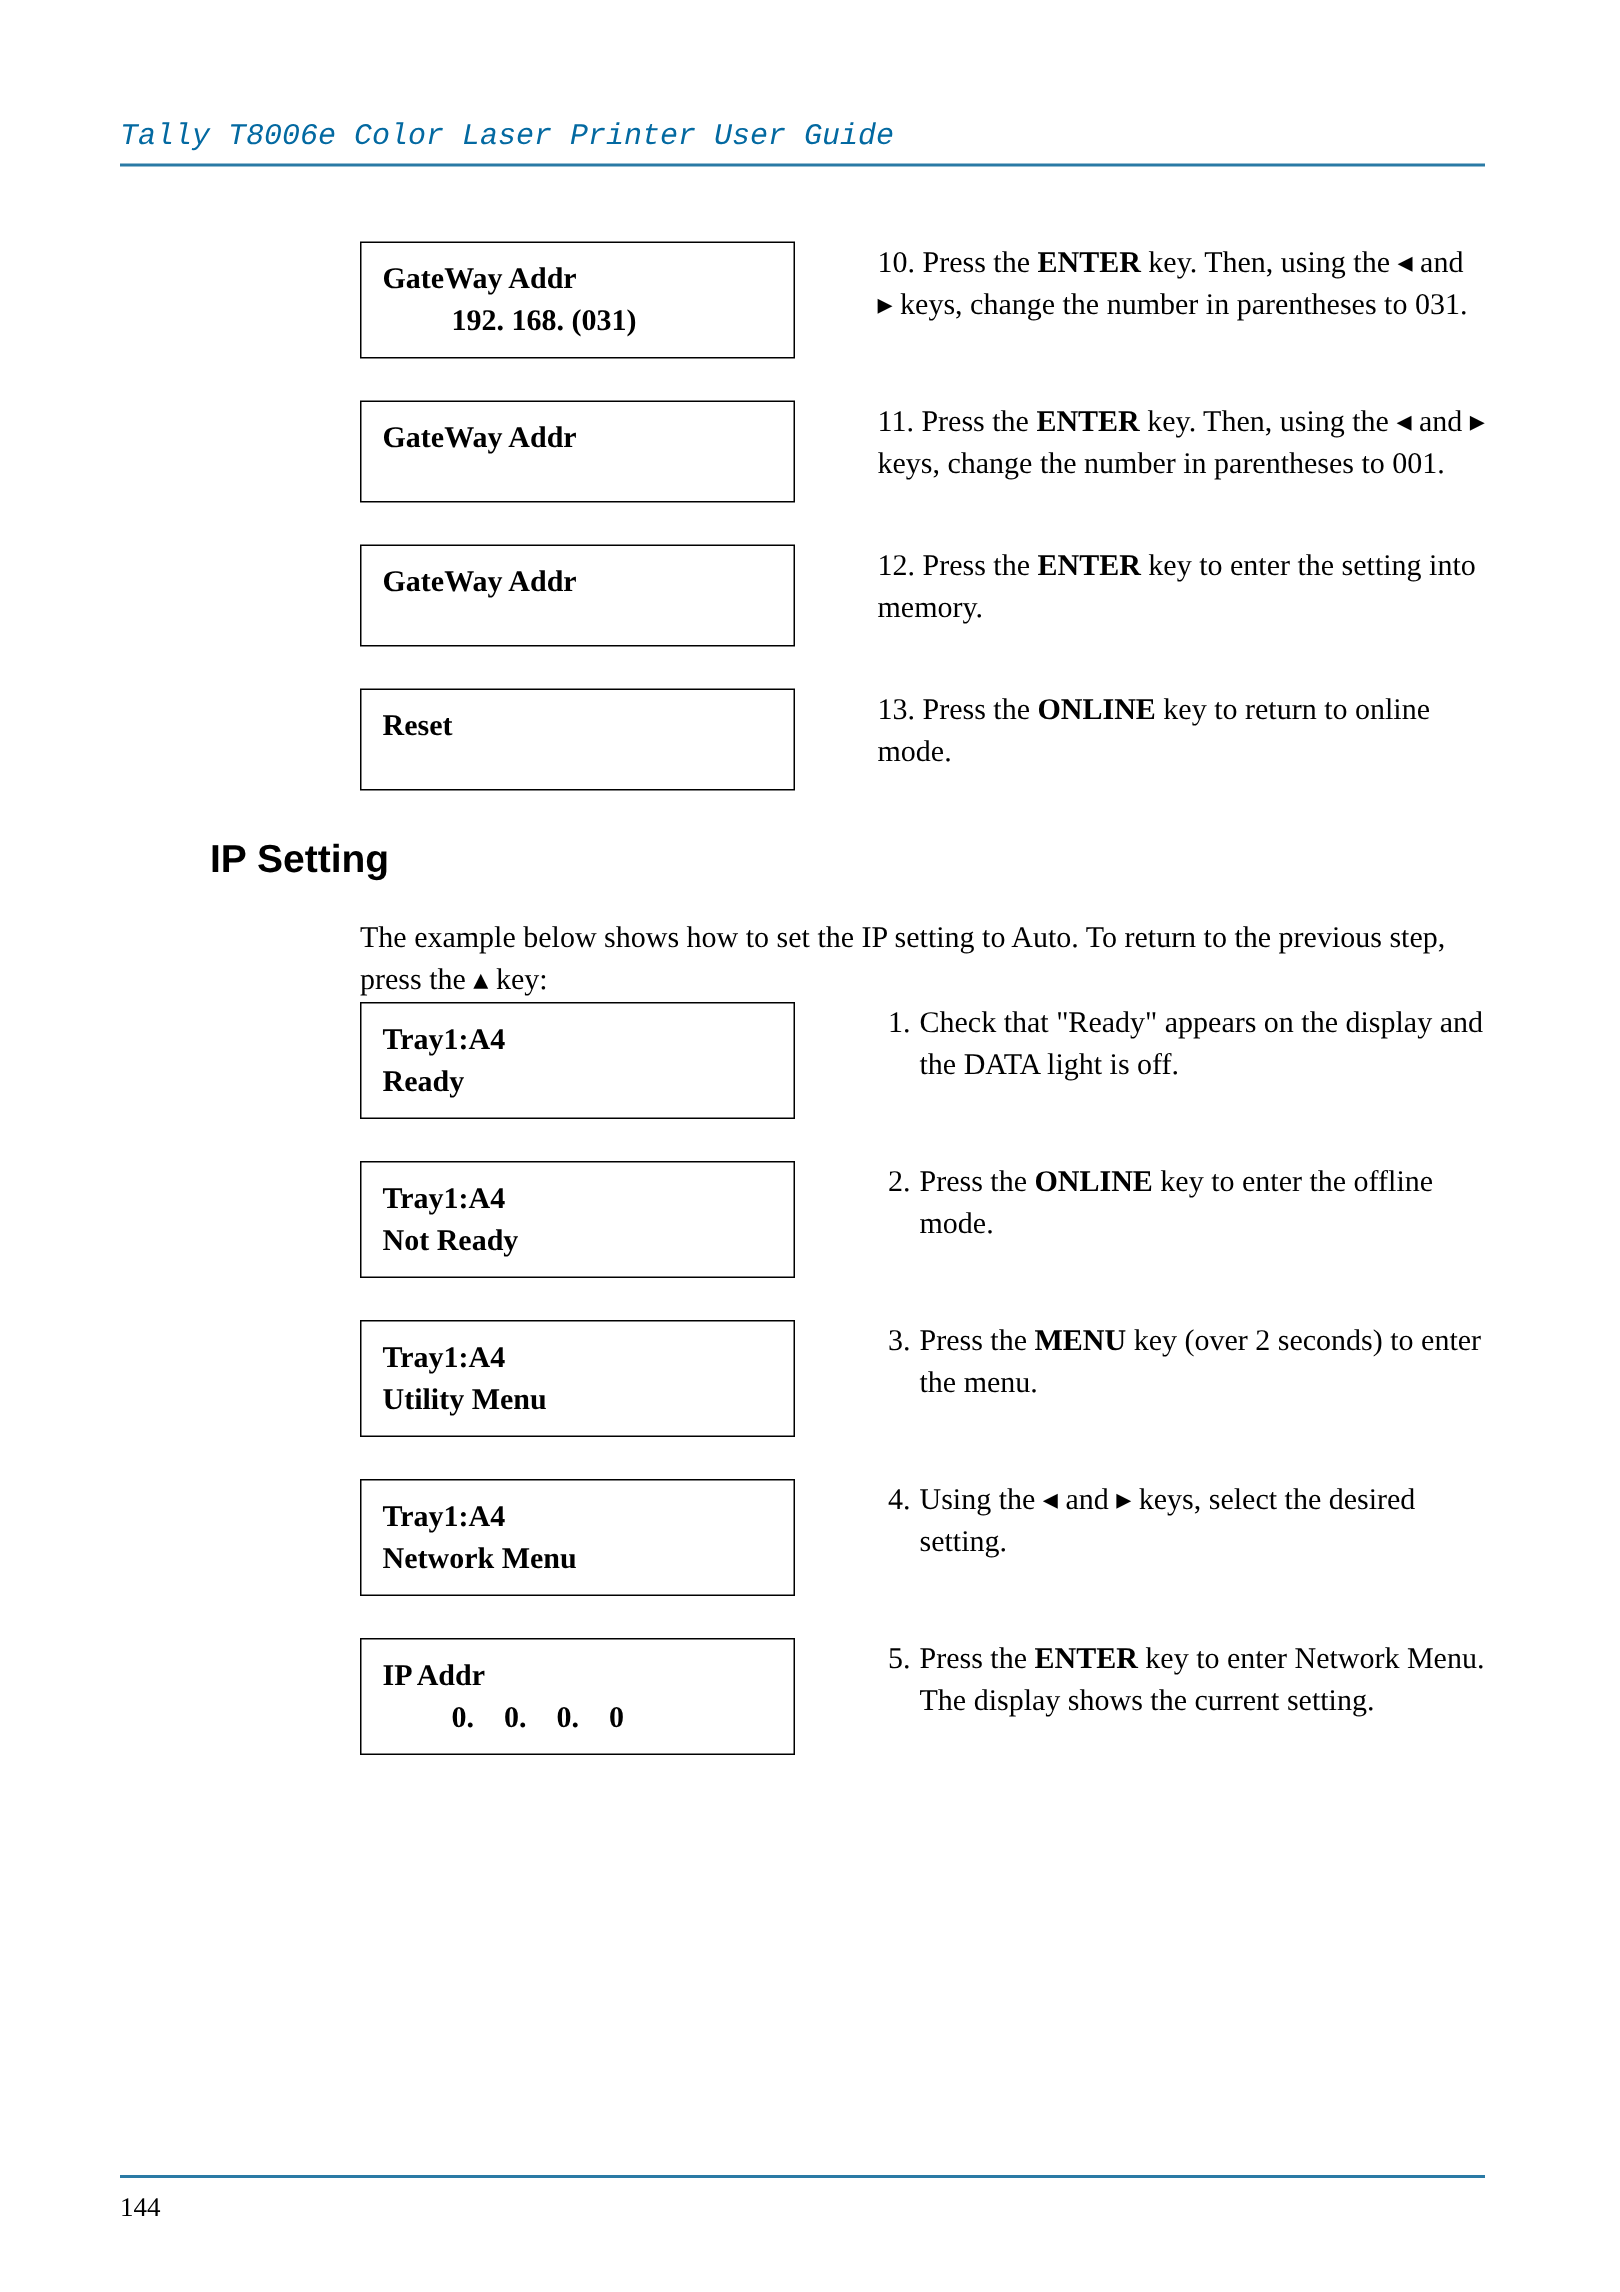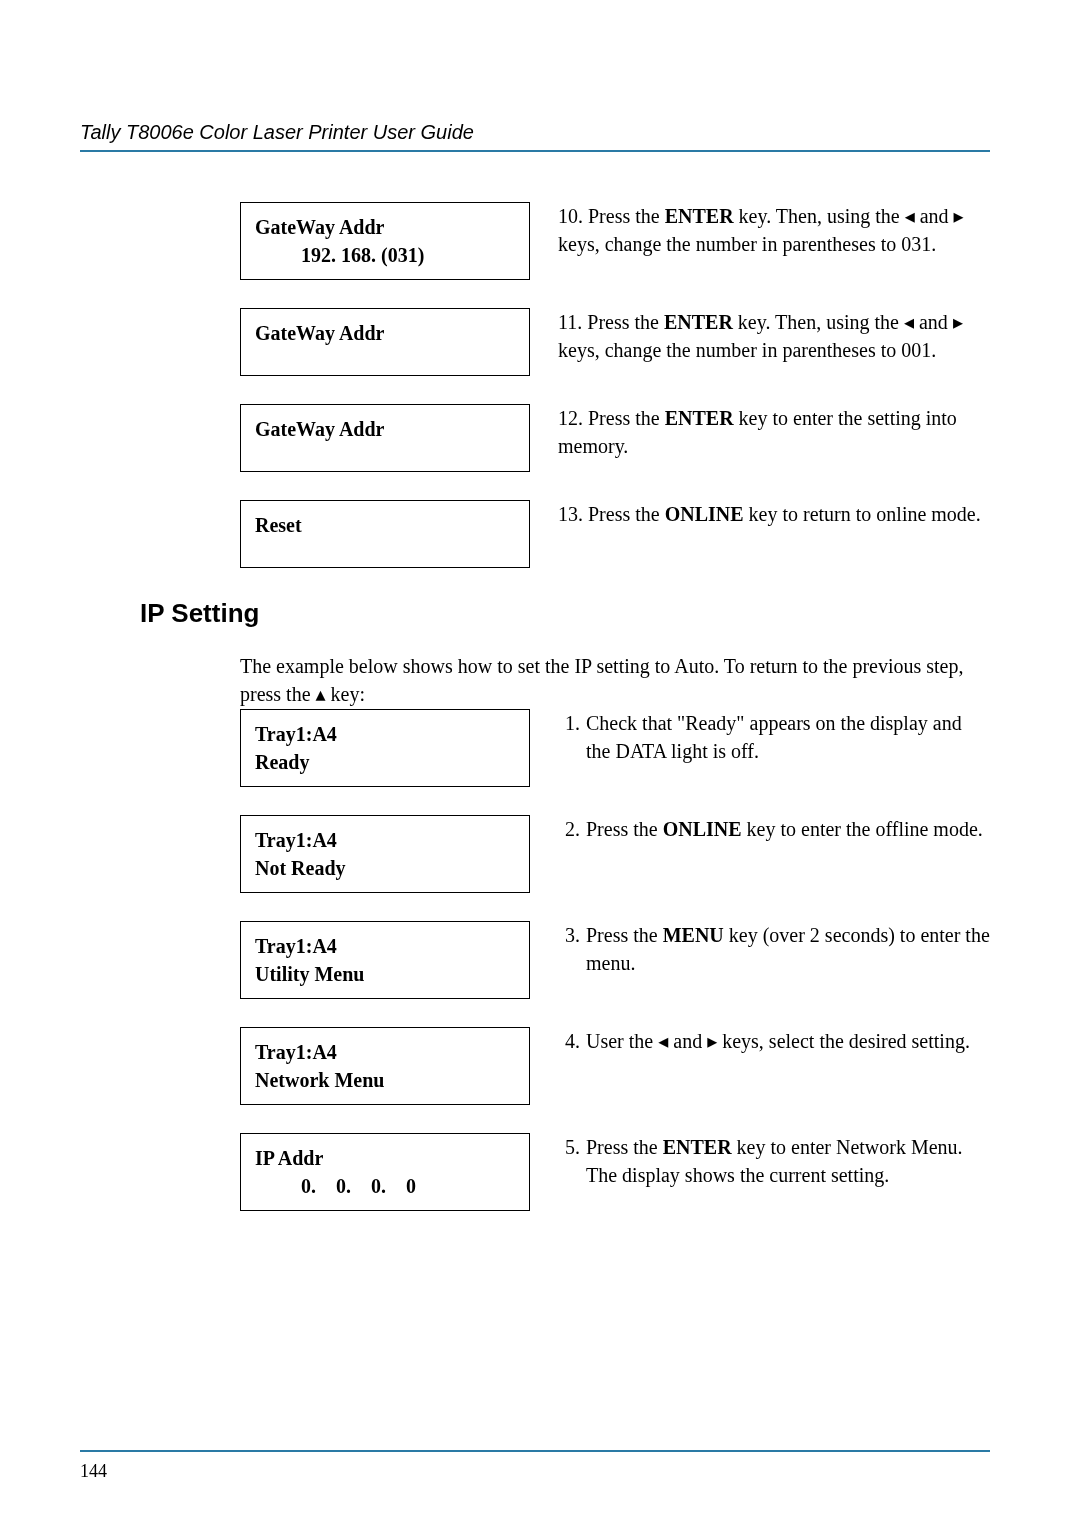--- a/index.html
+++ b/index.html
@@ -11,35 +11,35 @@
       font-family: "Times New Roman", Georgia, serif;
       background: #fff;
       color: #000;
       width: 1080px;
       height: 1528px;
       padding: 80px 90px 50px 80px;
       position: relative;
     }
     .header-title {
       font-style: italic;
-      color: #000000;
-      font-size: 20px;
-      font-family: Liberation Sans, sans-serif;
+      color: #0369a1;
+      font-size: 20px;
+      font-family: Liberation Mono, monospace;
       margin-bottom: 6px;
-      margin-top: 41px;
     }
     .header-line {
       border-top: 2px solid #2a7aa5;
       margin-bottom: 50px;
     }
     .step-row {
       display: flex;
       align-items: flex-start;
       margin-bottom: 28px;
       padding-left: 160px;
+      gap: 27px;
     }
     .display-box {
       border: 1.5px solid #000;
       padding: 10px 14px;
       width: 290px;
       font-family: "Times New Roman", serif;
       font-weight: bold;
       font-size: 20px;
       line-height: 1.4;
       flex-shrink: 0;
@@ -206,21 +206,21 @@
 
 <div class="step-row">
   <div class="display-box">
     <div>Tray1:A4</div>
     <div>Network Menu</div>
   </div>
   <div class="step-text">
     <div class="ol-row">
       <div class="ol-num">4.</div>
       <div class="ol-text">
-        <span>User the </span><span class="arrow">◂</span><span> and </span><span class="arrow">▸</span><span> keys, select the desired setting.</span>
+        <span>Using the </span><span class="arrow">◂</span><span> and </span><span class="arrow">▸</span><span> keys, select the desired setting.</span>
       </div>
     </div>
   </div>
 </div>
 
 <div class="step-row">
   <div class="display-box">
     <div>IP Addr</div>
     <div class="indent" style="white-space: pre;">0.    0.    0.    0</div>
   </div>

